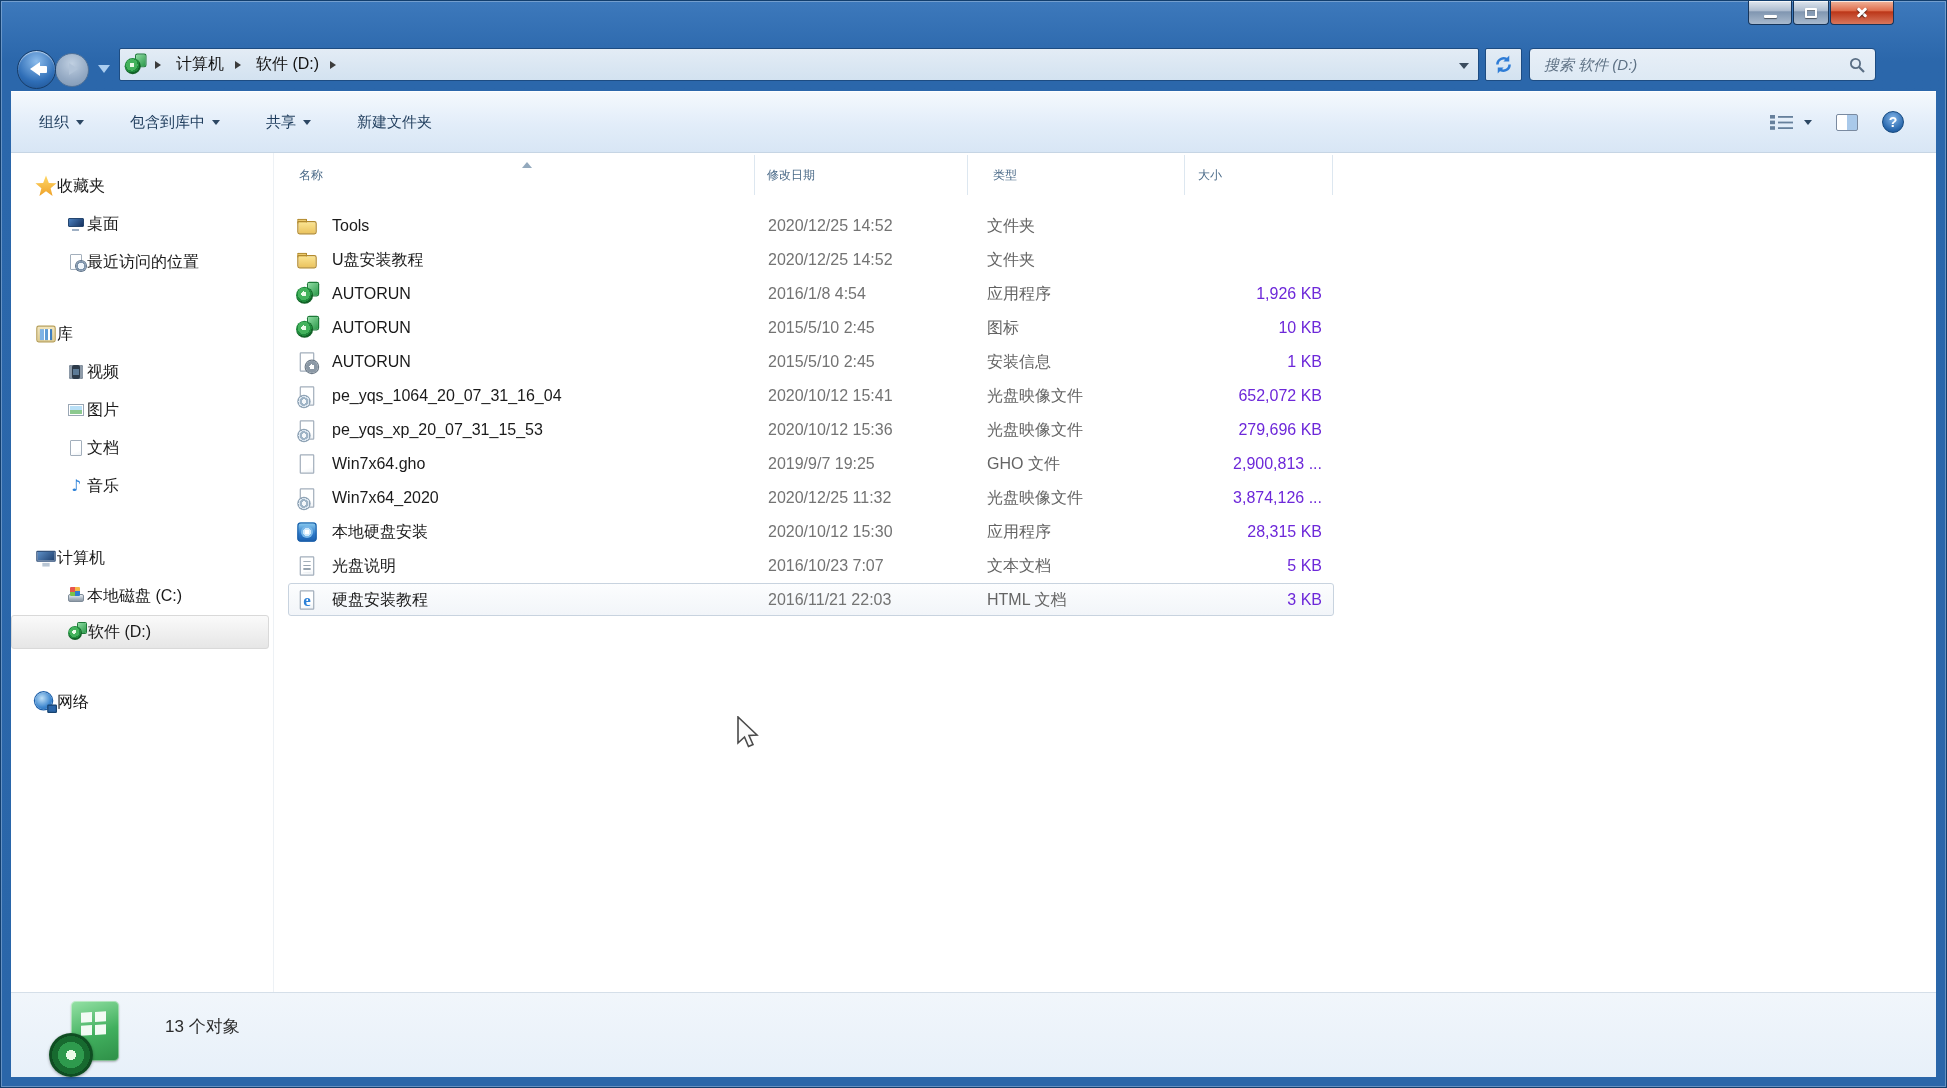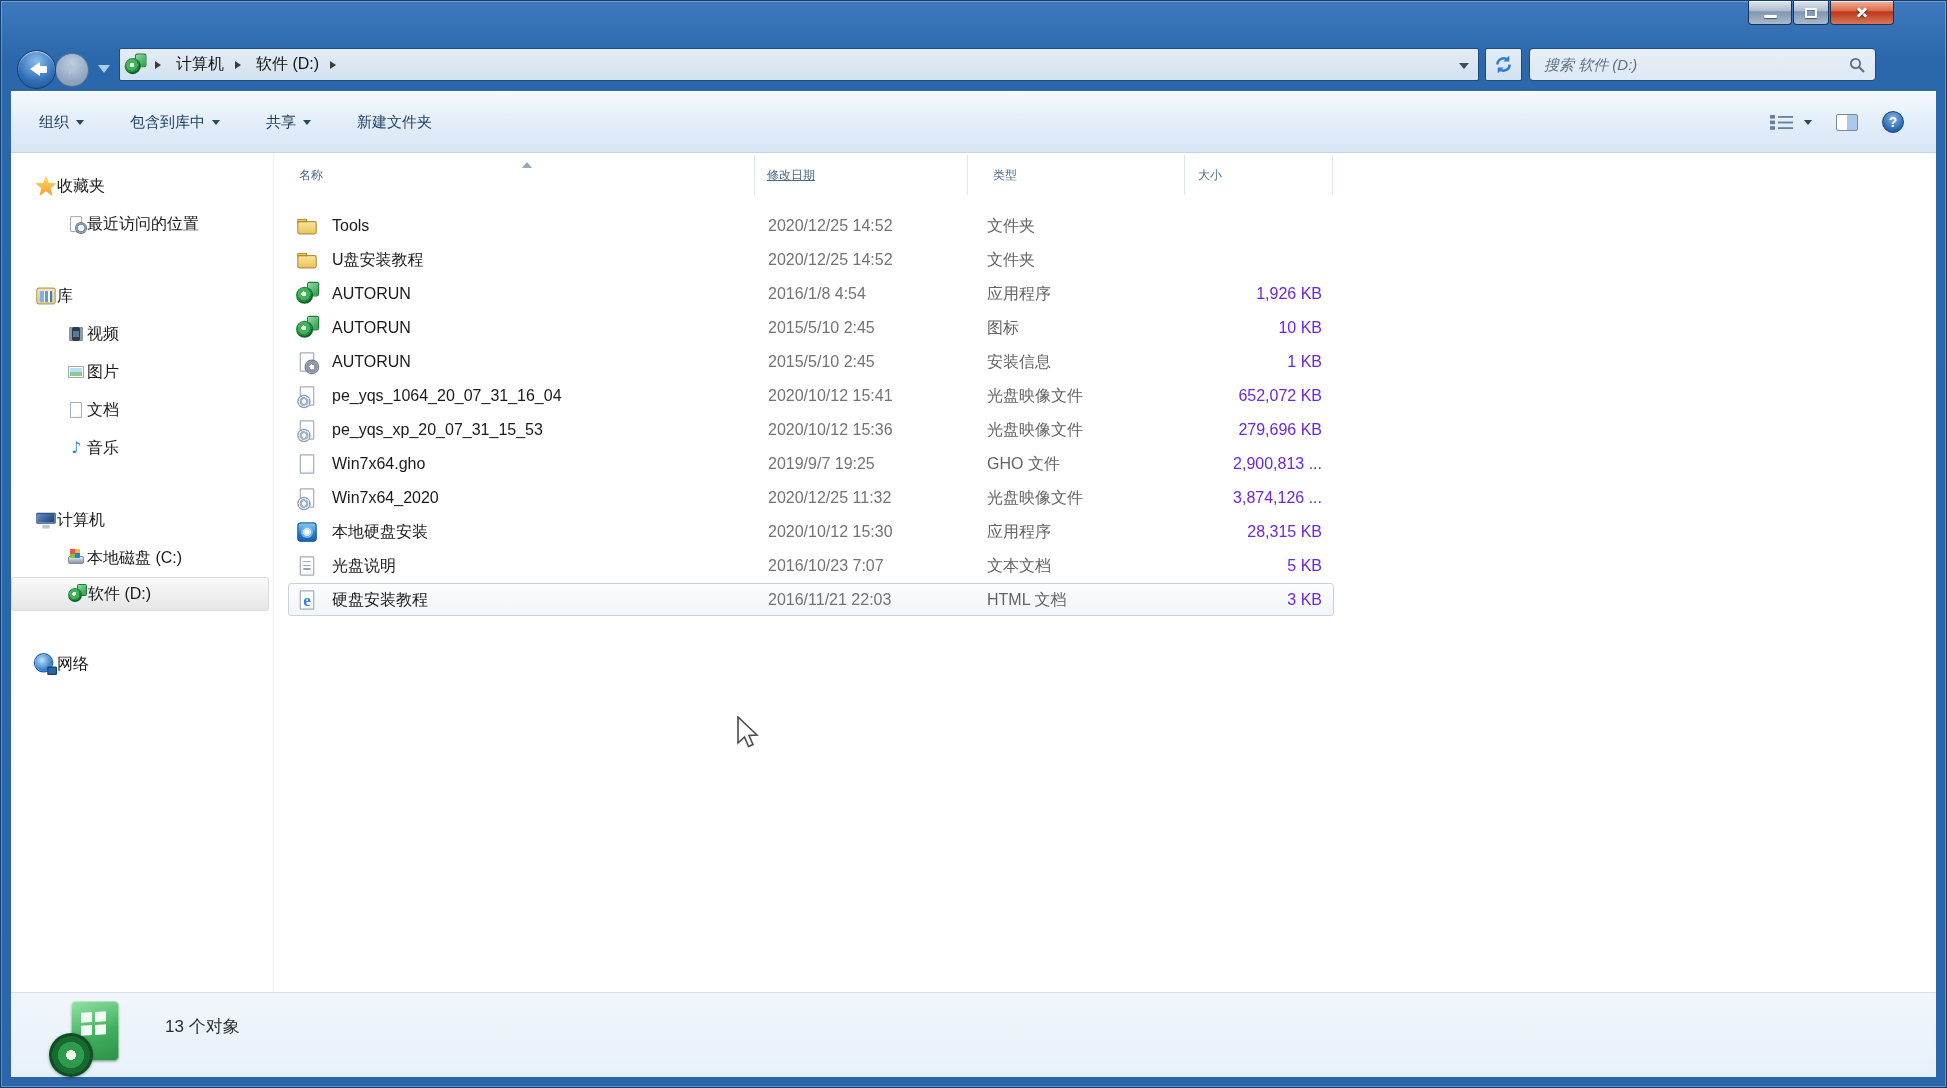--- a/index.html
+++ b/index.html
@@ -235,20 +235,24 @@
   </div>
 
   <div class="content">
     <div class="sidebar" id="sidebar">
         <div class="side-group">
           <div class="side-row hdr">
             <span class="ic ic-star ic-lg"></span>
             <span class="lbl">收藏夹</span>
           </div>
           <div class="side-row child">
+            <span class="ic ic-desktop"></span>
+            <span class="lbl">桌面</span>
+          </div>
+          <div class="side-row child">
             <span class="ic ic-recent-places"></span>
             <span class="lbl">最近访问的位置</span>
           </div>
         </div>
         <div class="side-group">
           <div class="side-row hdr">
             <span class="ic ic-library ic-lg"></span>
             <span class="lbl">库</span>
           </div>
           <div class="side-row child">
@@ -285,21 +289,21 @@
         <div class="side-group">
           <div class="side-row hdr">
             <span class="ic ic-network ic-lg"></span>
             <span class="lbl">网络</span>
           </div>
         </div>
       </div>
     <div class="filearea">
       <div id="headers">
           <span class="colhead-label" style="left: 25px;">名称</span>
-          <span class="colhead-label" style="left: 493px; text-decoration: underline;">修改日期</span>
+          <span class="colhead-label" style="left: 493px;">修改日期</span>
           <span class="colhead-label" style="left: 719px;">类型</span>
           <span class="colhead-label" style="left: 924px;">大小</span>
           <span class="col-sep" style="left: 480px;"></span>
           <span class="col-sep" style="left: 693px;"></span>
           <span class="col-sep" style="left: 910px;"></span>
           <span class="col-sep" style="left: 1058px;"></span>
           <span class="sort-up" style="left: 248px;"></span>
         </div>
       <div class="rows" id="rows">
           <div class="frow">

